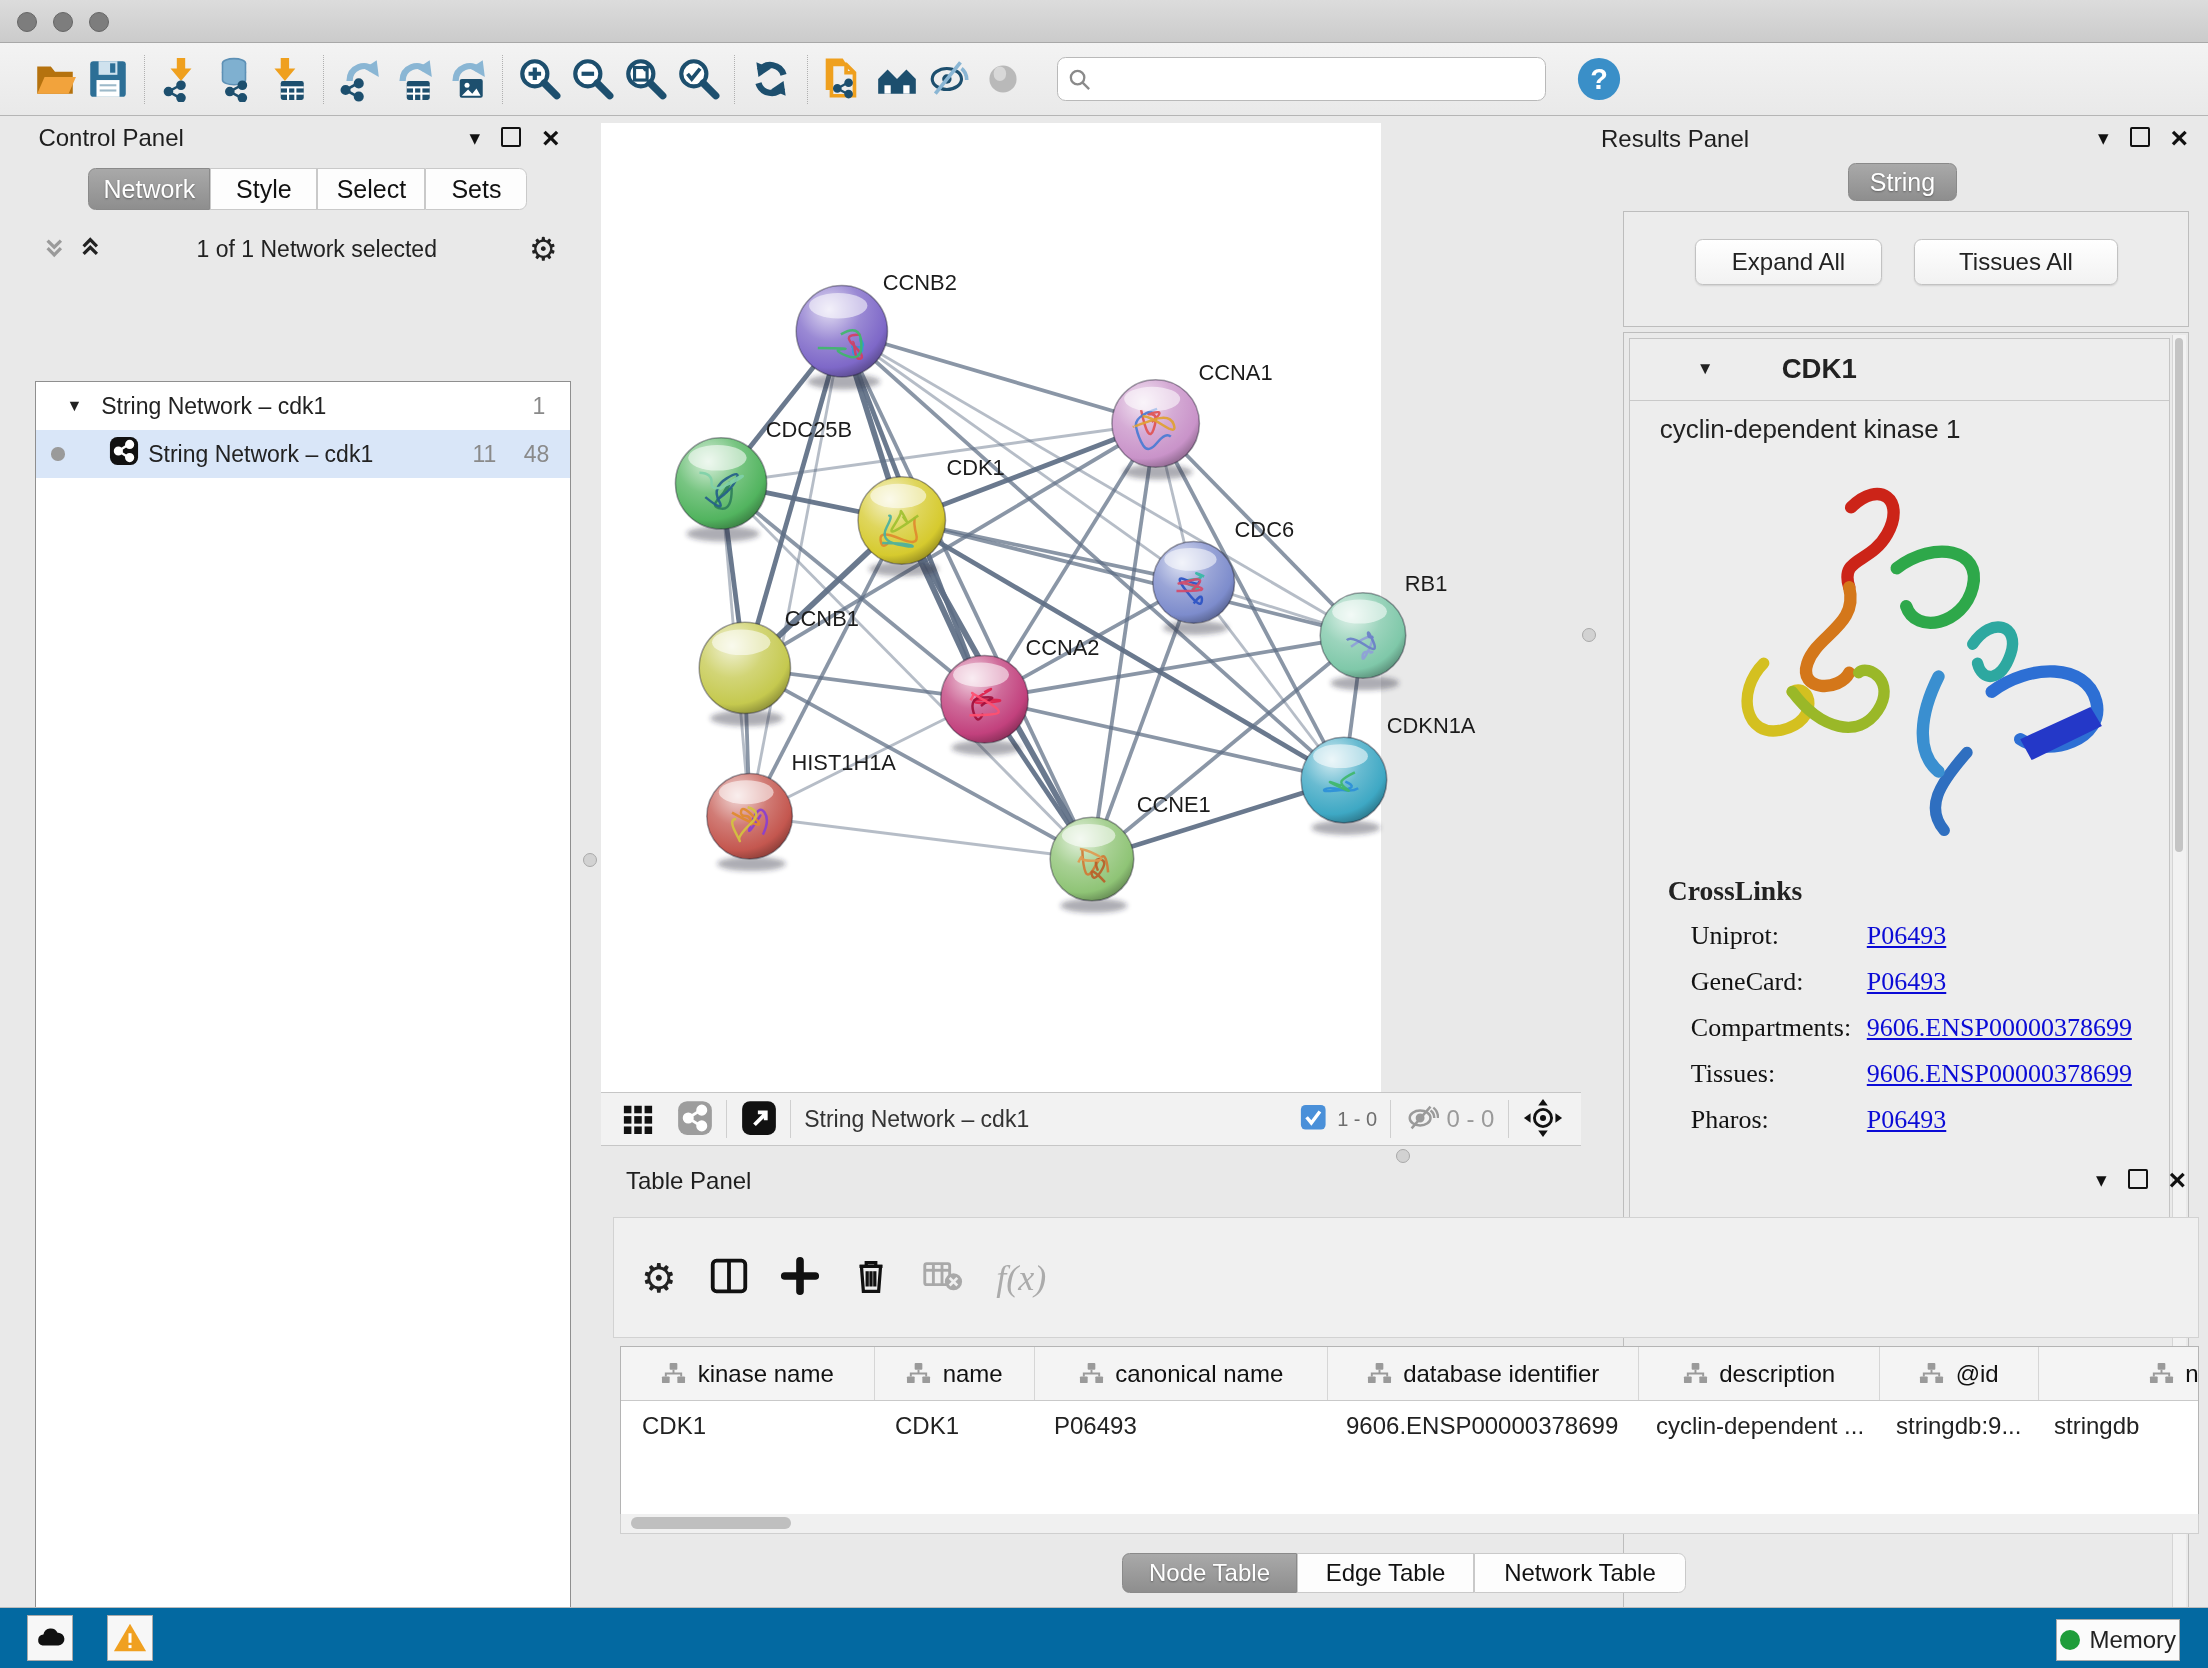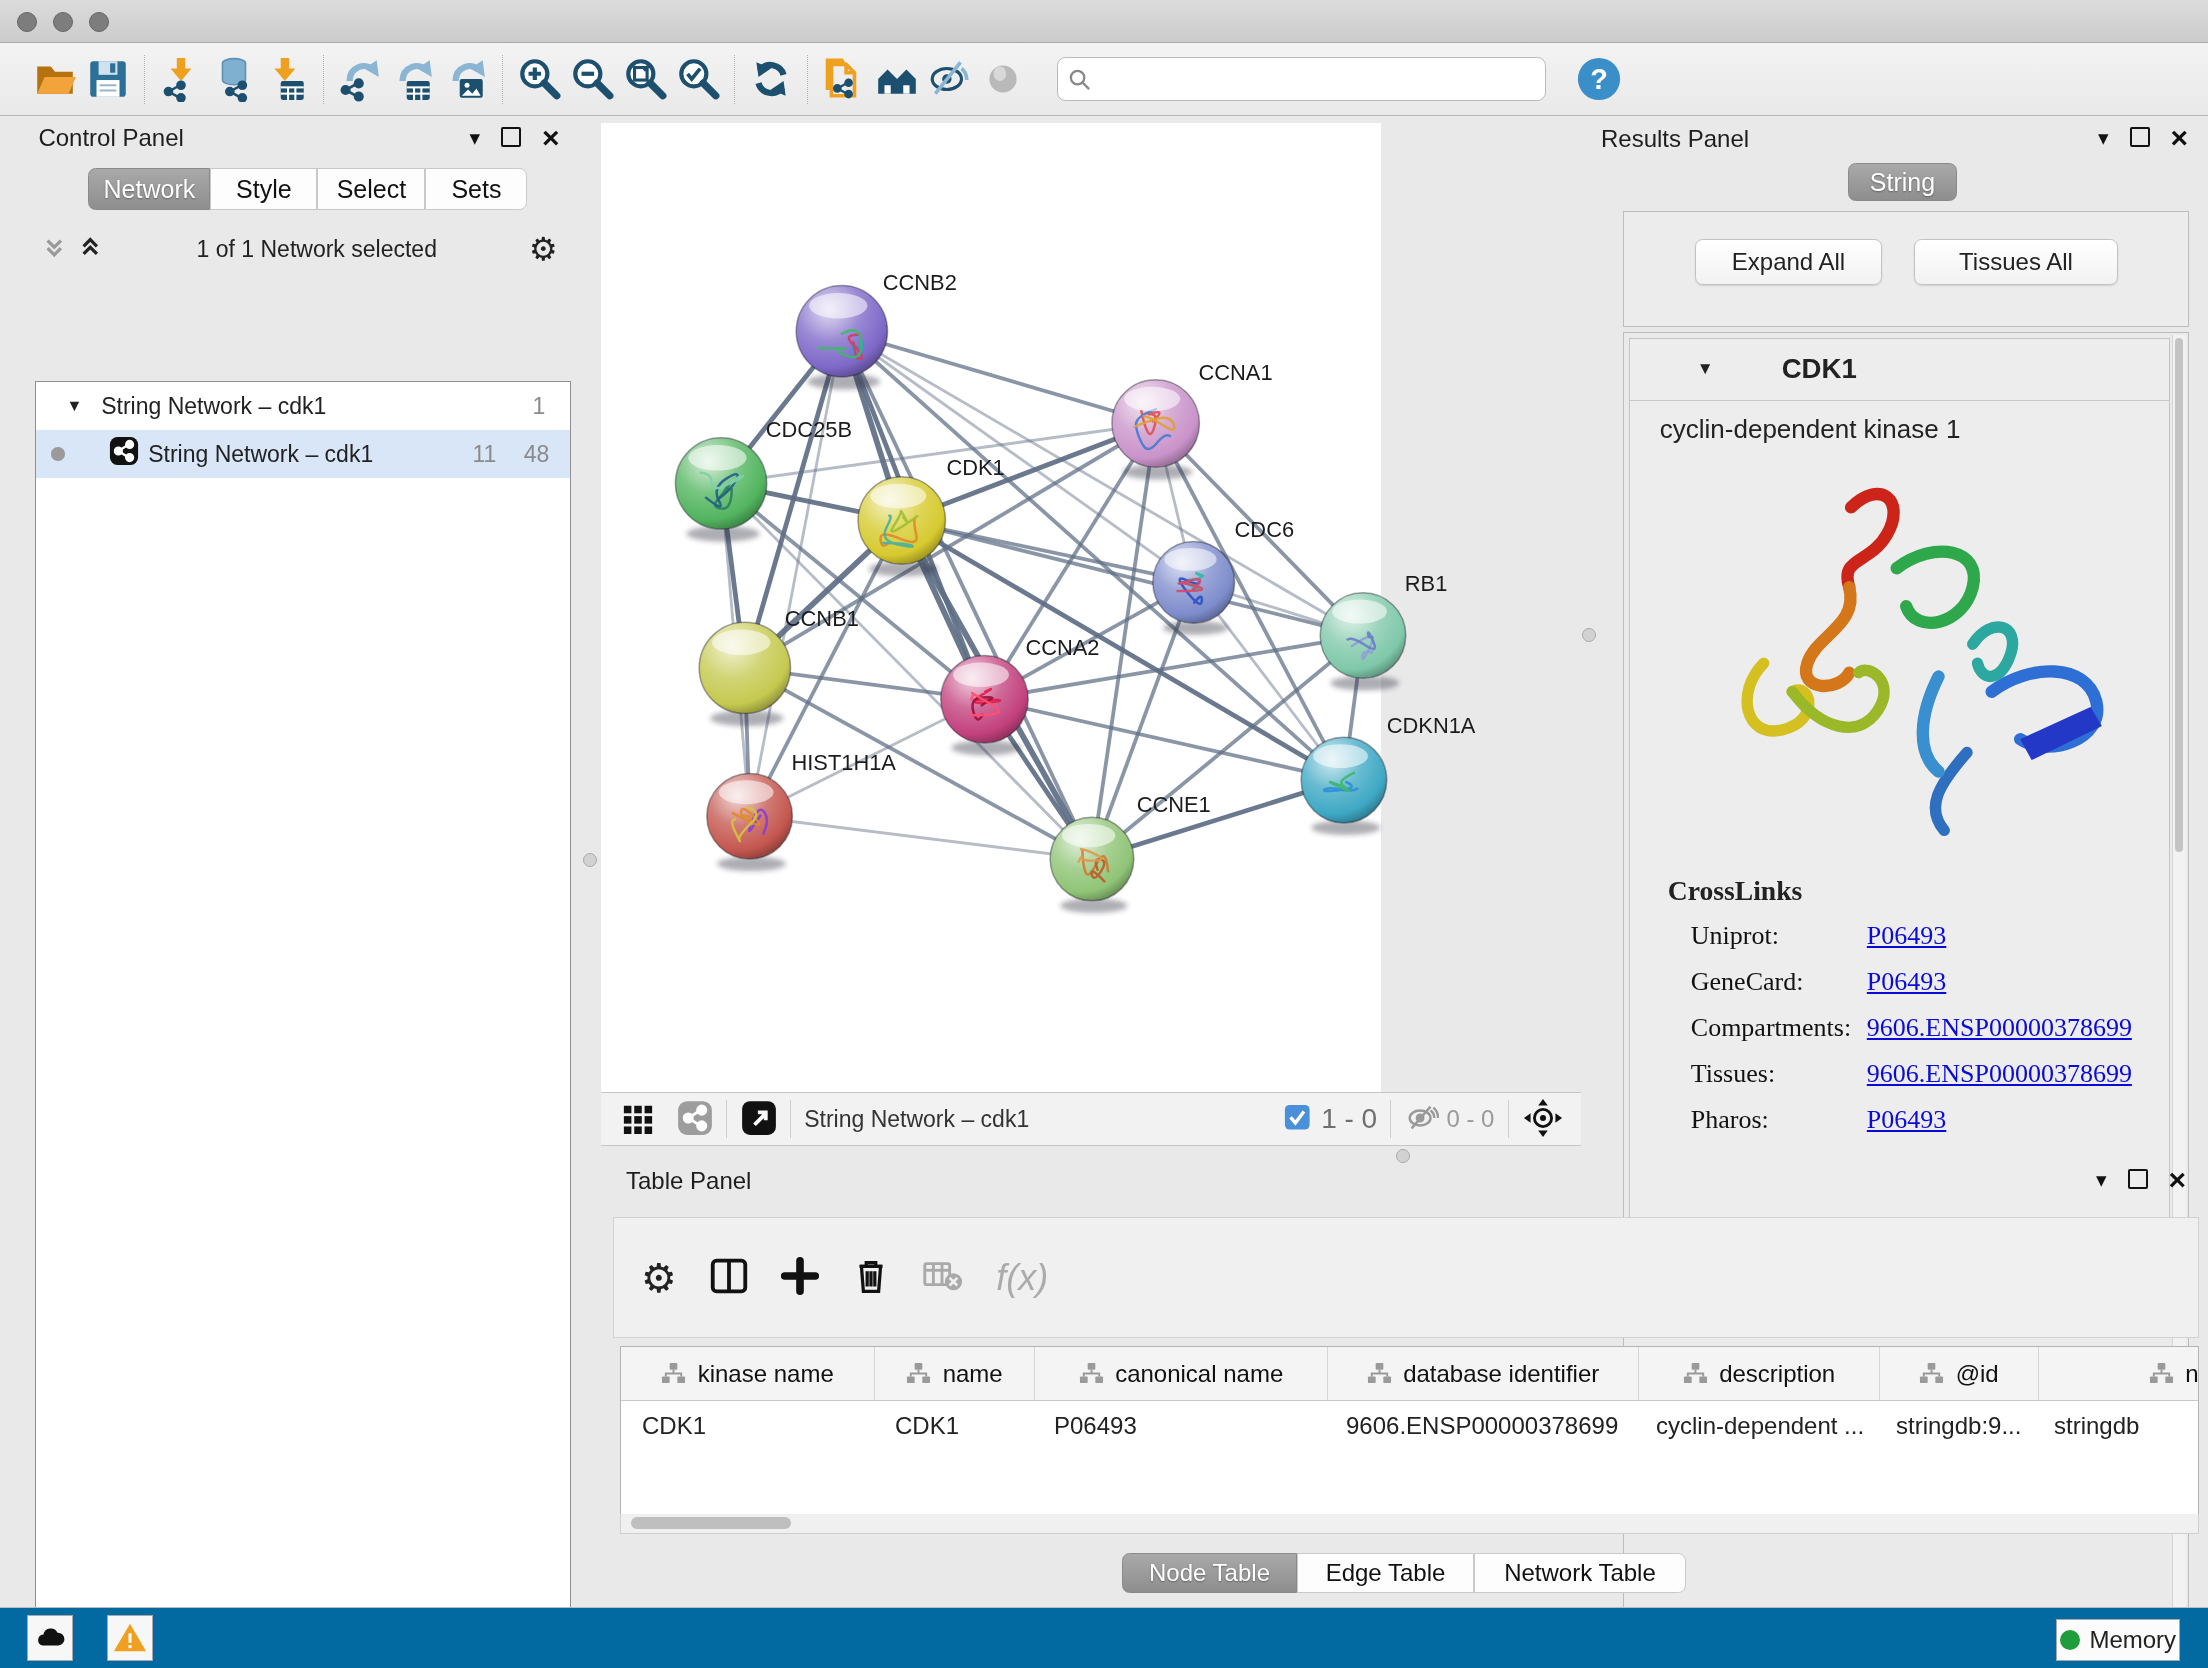--- a/index.html
+++ b/index.html
@@ -590,21 +590,21 @@
     </span>
     <span class="nbsep"></span>
     <span style="font-size:23px;color:#333">String Network – cdk1</span>
     <span style="margin-left:auto"></span>
     <span style="cursor:pointer">
       <svg width="28.5" height="28.5" viewBox="0 0 30 30">
           <rect x="2" y="2" width="26" height="26" rx="5" fill="#4a90d9"></rect>
           <path d="M8 15 l5 6 9-12" stroke="#fff" stroke-width="3.6" fill="none"></path>
         </svg>
     </span>
-    <span style="margin-left:9.5px;font-size:28px;color:#6e6e6e">1 - 0</span>
+    <span style="margin-left:9.5px;font-size:20px;color:#6e6e6e">1 - 0</span>
     <span class="nbsep"></span>
     <span style="cursor:pointer">
       <svg width="34" height="34" viewBox="0 0 36 36">
           <g fill="none" stroke="#9a9a9a" stroke-width="2.6">
             <ellipse cx="16" cy="18" rx="11" ry="8"></ellipse>
             <circle cx="16" cy="18" r="3.4" fill="#9a9a9a"></circle>
             <path d="M7 29 L27 6"></path>
             <path d="M27 10 c3 2 4 5 4 8"></path>
             <path d="M30 7 c4 3 5 7 5 11"></path>
           </g>
@@ -735,21 +735,21 @@
           <g stroke="#a9a9a9" stroke-width="3" fill="none">
             <rect x="5" y="10" width="26" height="22" rx="2"></rect>
             <line x1="5" y1="17" x2="31" y2="17"></line>
             <line x1="14" y1="10" x2="14" y2="32"></line>
             <line x1="23" y1="10" x2="23" y2="32"></line>
           </g>
           <circle cx="35" cy="29" r="9" fill="#a9a9a9"></circle>
           <path d="M31 25 l8 8 M39 25 l-8 8" stroke="#f0f0f0" stroke-width="2.8"></path>
         </svg>
     </span>
-    <span style="margin-left:32px;font-size:36px;color:#ababab;font-style:italic;font-family:Liberation Sans, sans-serif">f(x)</span>
+    <span style="margin-left:32px;font-size:36px;color:#ababab;font-style:italic;font-family:Liberation Serif, serif">f(x)</span>
   </div>
 
   <div class="abs tblwrap">
     <div class="thead" id="thead">
         <div class="th" style="width:253px">
           <svg width="25" height="25" viewBox="0 0 26 26">
             <g fill="#9a9a9a">
               <rect x="9" y="2" width="8" height="7" rx="1"></rect>
               <rect x="1" y="16" width="8" height="7" rx="1"></rect>
               <rect x="17" y="16" width="8" height="7" rx="1"></rect>

